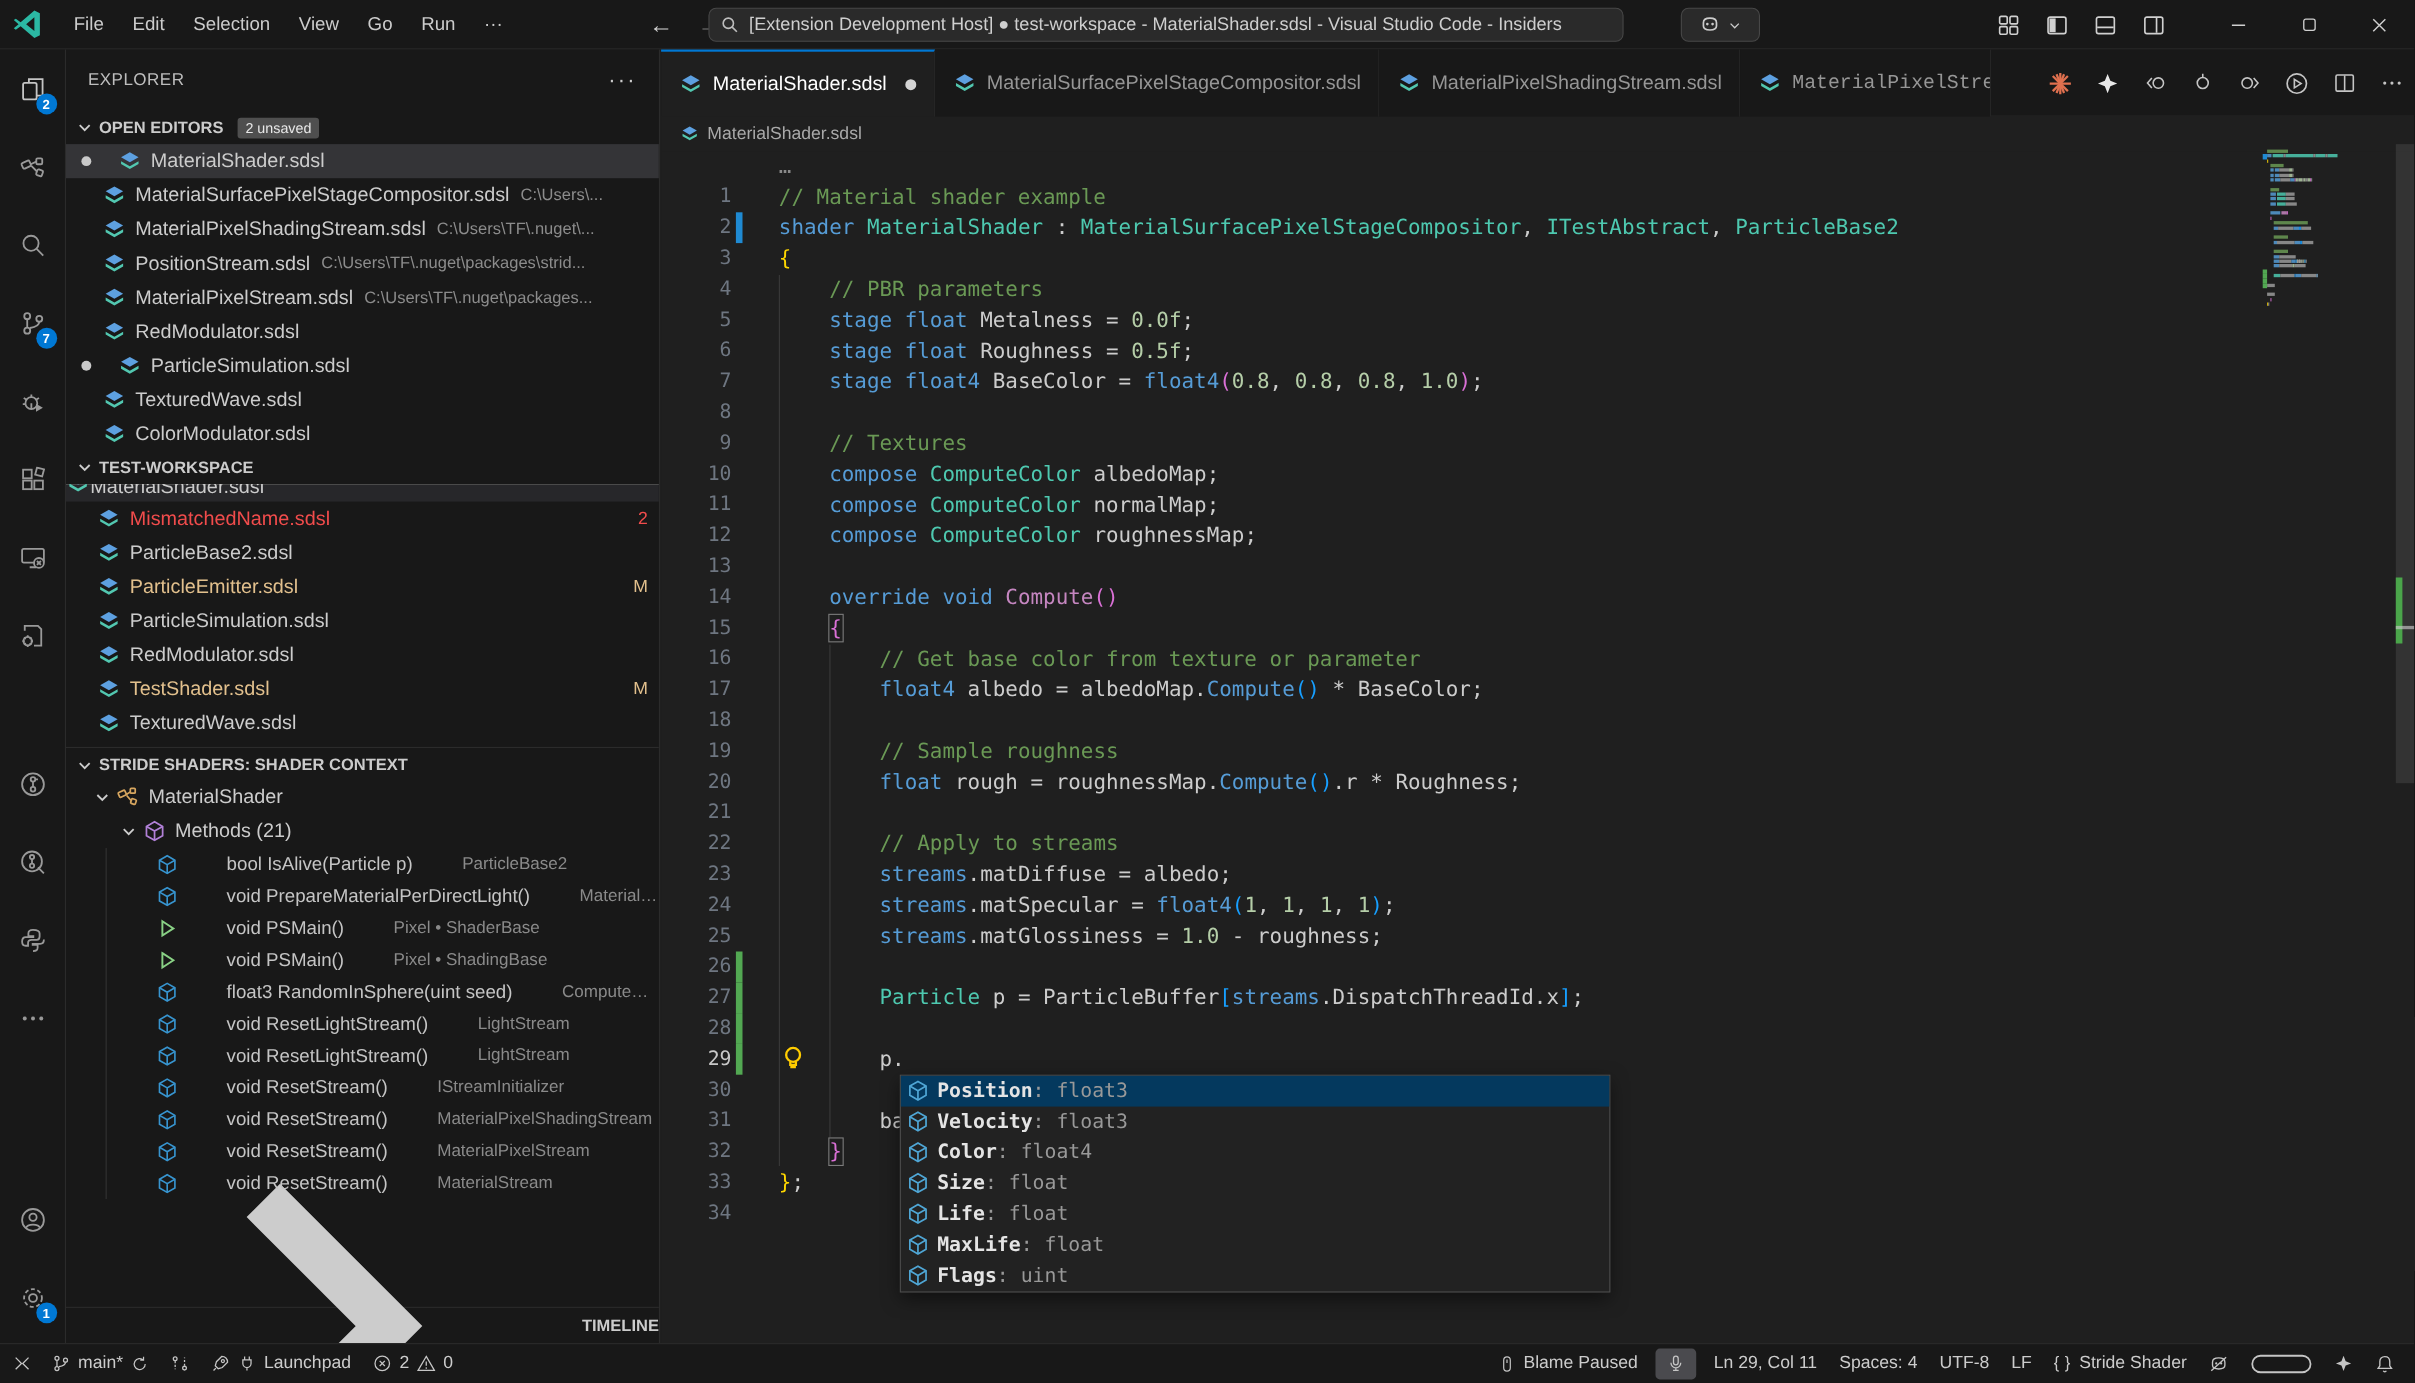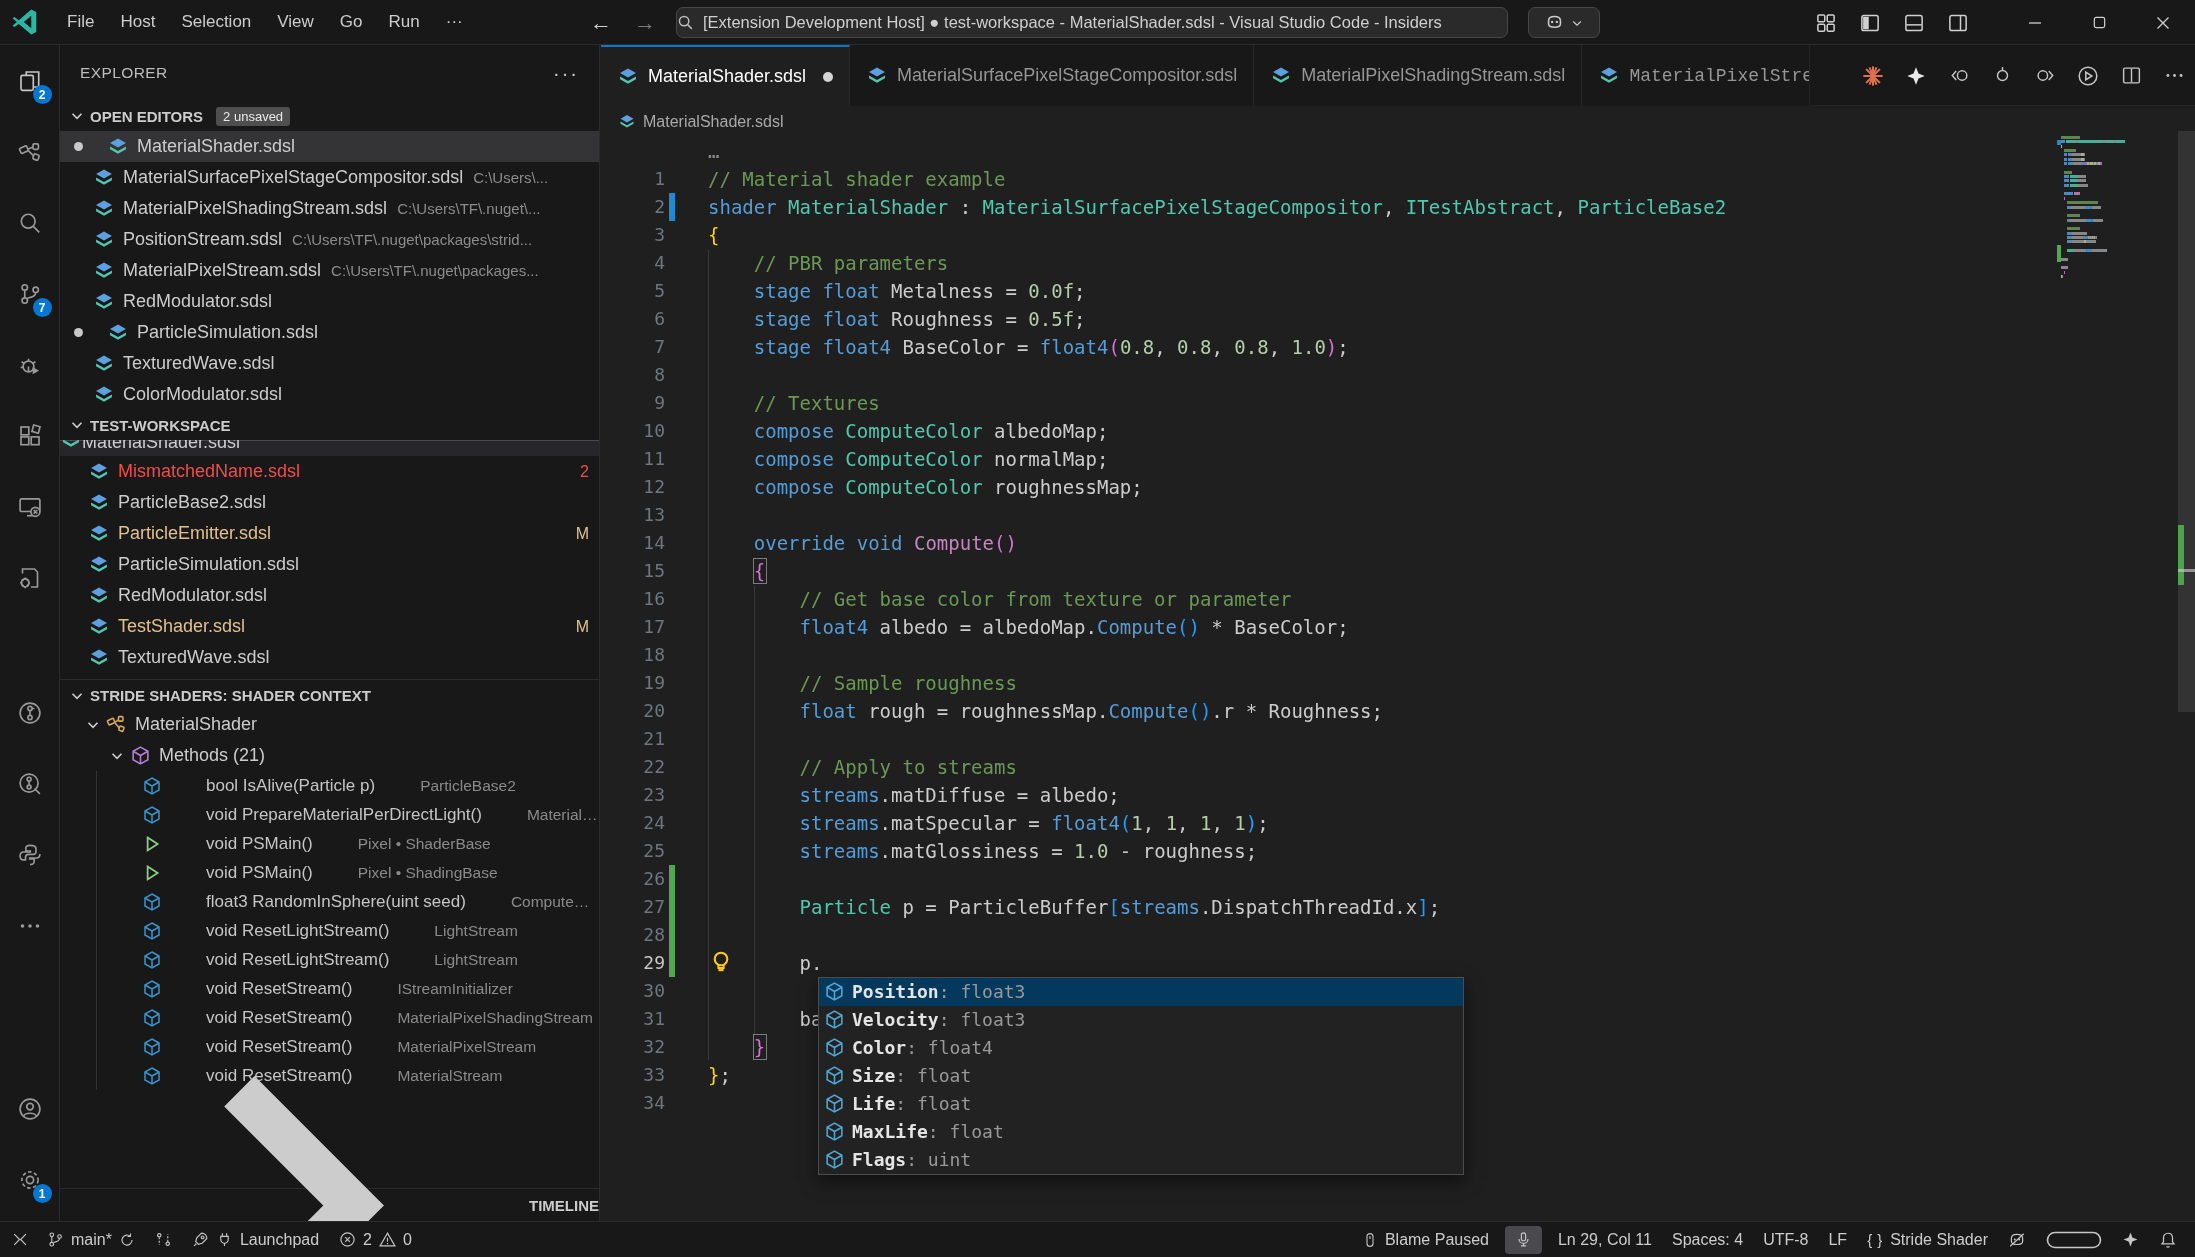--- a/index.html
+++ b/index.html
@@ -7,21 +7,21 @@
   body { font-family:"Liberation Sans", sans-serif; }
   #window { position:relative; width:2195px; height:1257px; background:#1f1f1f; overflow:hidden; color:#cccccc; }
 
   
   #titlebar { position:absolute; left:0; top:0; width:2195px; height:45px; background:#181818; border-bottom:1px solid #2b2b2b; display:flex; align-items:center; }
   .vscode-logo { width:30px; height:30px; margin:0 14px 0 10px; }
   .menu-item { font-size:17px; color:#cccccc; padding:0 13px; height:32px; line-height:32px; border-radius:6px; cursor:default; }
   .nav-arrows { position:absolute; left:590px; top:0; height:45px; display:flex; align-items:center; gap:22px; }
   .nav-arrow { font-size:22px; color:#cfcfcf; }
   .nav-arrow.fwd { color:#7a7a7a; }
-  #searchbox { position:absolute; left:676px; top:7px; width:832px; height:31px; background:#2a2a2a; border:1px solid #474747; border-radius:7px; display:flex; align-items:center; }
+  #searchbox { position:absolute; left:644px; top:7px; width:832px; height:31px; background:#2a2a2a; border:1px solid #474747; border-radius:7px; display:flex; align-items:center; padding-left:10px; }
   #searchbox .mag { margin-right:9px; }
   #searchbox .title-text { font-size:16.5px; color:#cfcfcf; white-space:nowrap; overflow:hidden; }
   #copilot-btn { position:absolute; left:1528px; top:7px; width:72px; height:31px; background:#2a2a2a; border:1px solid #474747; border-radius:7px; display:flex; align-items:center; justify-content:center; gap:7px; }
   .win-icons { position:absolute; right:0; top:0; height:45px; display:flex; align-items:center; }
   .layout-icons { display:flex; gap:10px; margin-right:28px; }
   .layout-icons .wicon { width:34px; height:34px; display:flex; align-items:center; justify-content:center; border-radius:6px; }
   .caption { width:64px; height:45px; display:flex; align-items:center; justify-content:center; color:#d0d0d0; }
 
   
   #activitybar { position:absolute; left:0; top:45px; width:60px; height:1176px; background:#181818; border-right:1px solid #2b2b2b; display:flex; flex-direction:column; align-items:center; }
@@ -125,21 +125,21 @@
 <body>
 
 <div id="window">
 
   <div id="titlebar">
     <svg class="vscode-logo" viewBox="0 0 24 24">
       <path d="M17 2 L21 4 L21 20 L17 22 L7 13.5 L3.5 16 L2 15 L5.5 12 L2 9 L3.5 8 L7 10.5 Z M17 7 L11 12 L17 17 Z" fill="#2bb8a3"></path>
     </svg>
     <div id="menubar" style="display: flex;">
         <span class="menu-item">File</span>
-        <span class="menu-item">Host</span>
+        <span class="menu-item">Edit</span>
         <span class="menu-item">Selection</span>
         <span class="menu-item">View</span>
         <span class="menu-item">Go</span>
         <span class="menu-item">Run</span>
         <span class="menu-item">···</span>
       </div>
     <div class="nav-arrows">
       <span class="nav-arrow">←</span>
       <span class="nav-arrow fwd">→</span>
     </div>

